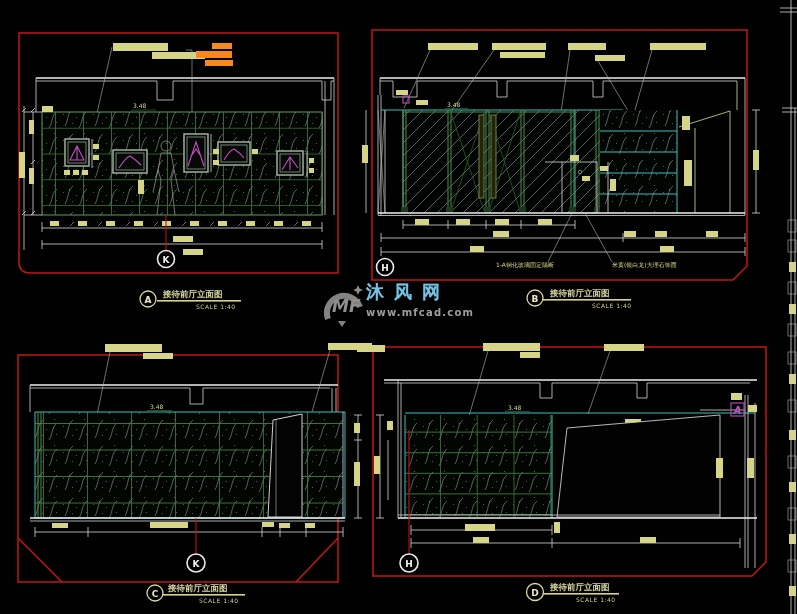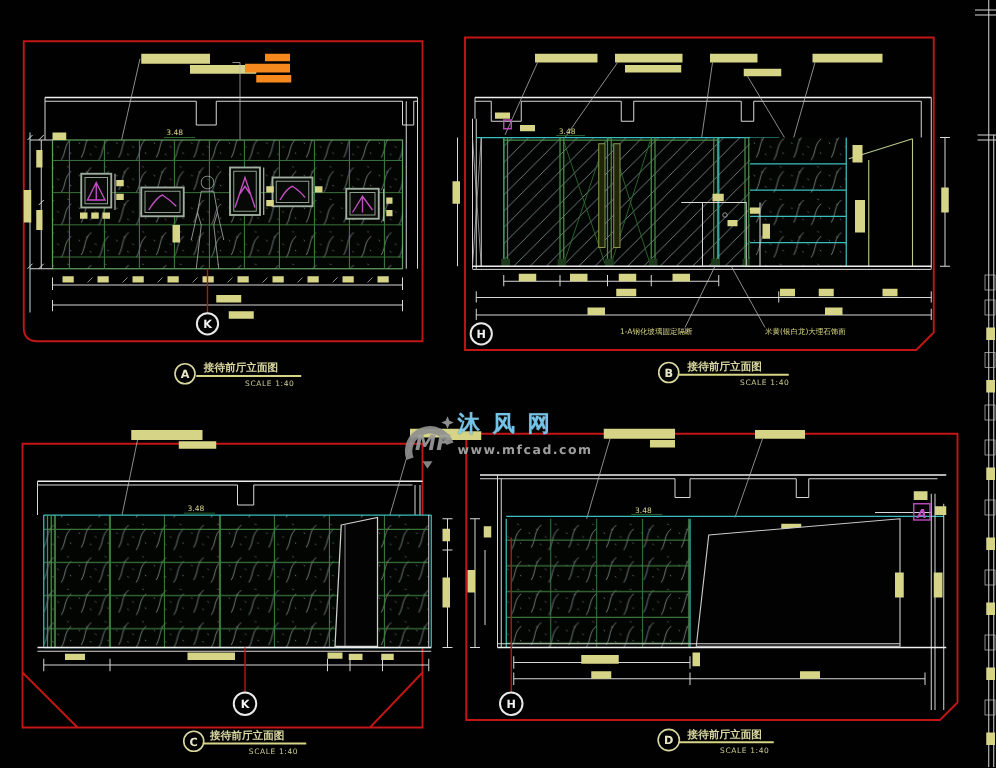--- a/index.html
+++ b/index.html
@@ -20,21 +20,21 @@
   .kh{fill:#d6d487}
   .org{fill:#f5891d}
   .khx{fill:#d6d487;font-size:6px}
   .ttl{fill:#d9d7a0;font-size:8.5px;font-weight:bold}
   .scl{fill:#cfcd90;font-size:6px;letter-spacing:0.5px}
   .ltr{fill:#e8e6c2;font-size:9px;font-weight:bold;text-anchor:middle}
   .smk{fill:#f2f2f2;font-size:9px;font-weight:bold;text-anchor:middle}
   .tcirc{stroke:#d9d7a0;stroke-width:1.3;fill:none}
   .scirc{stroke:#e9e9e9;stroke-width:1.6;fill:#000}
   #watermark{position:absolute;left:320px;top:279px;width:195px;height:56px;z-index:6;
-    display:flex;align-items:flex-start;opacity:0.92;pointer-events:none;margin-top:48px;}
+    display:flex;align-items:flex-start;opacity:0.92;pointer-events:none;}
   #wm-logo{width:44px;height:50px;flex:0 0 auto;margin-top:2px;}
   #wm-texts{margin-left:2px;}
   #wm-name{color:#7dd3fc;font-size:18px;font-weight:bold;letter-spacing:10px;line-height:26px;
     text-shadow:0 0 1px #555;white-space:nowrap;}
   #wm-url{color:#ababab;font-size:10px;font-weight:bold;letter-spacing:1.2px;line-height:13px;margin-top:1px;}
 </style>
 </head>
 <body>
 
 <div id="canvas-wrap">

